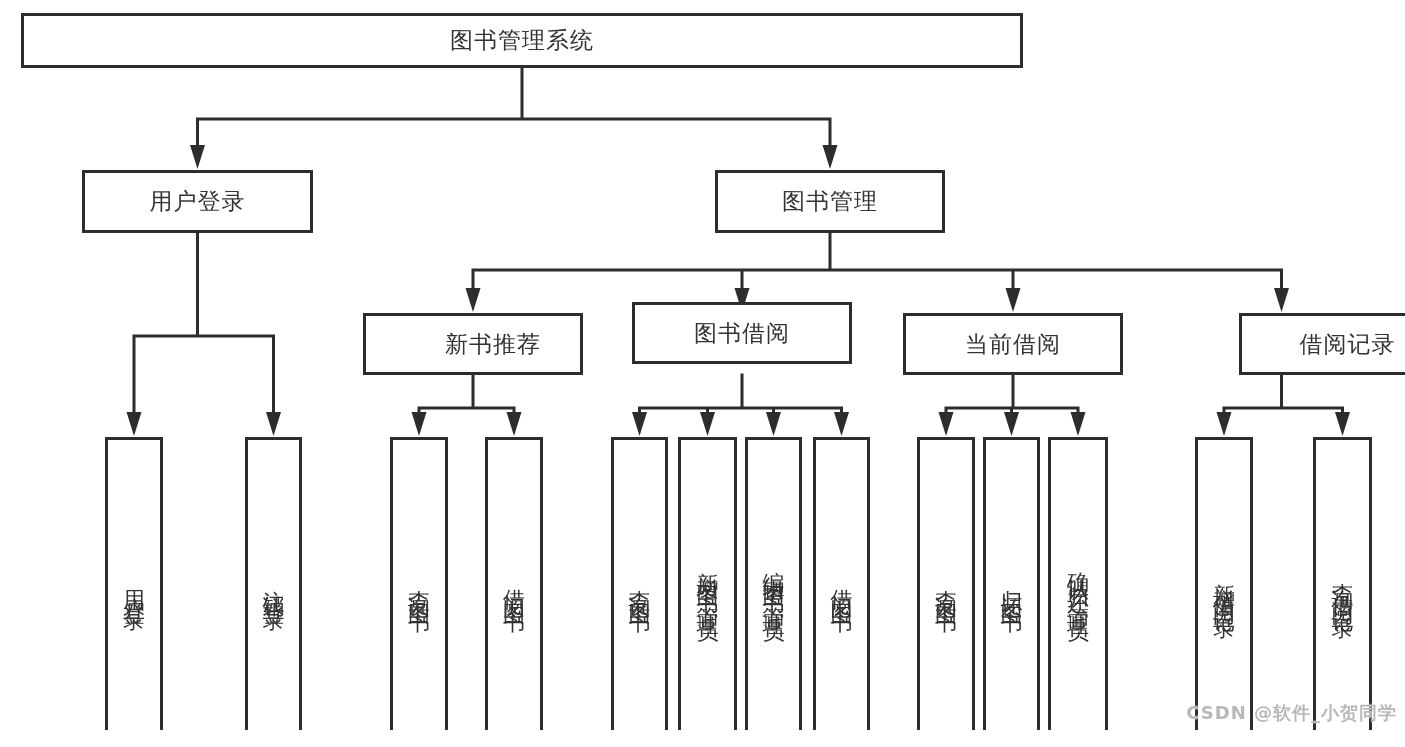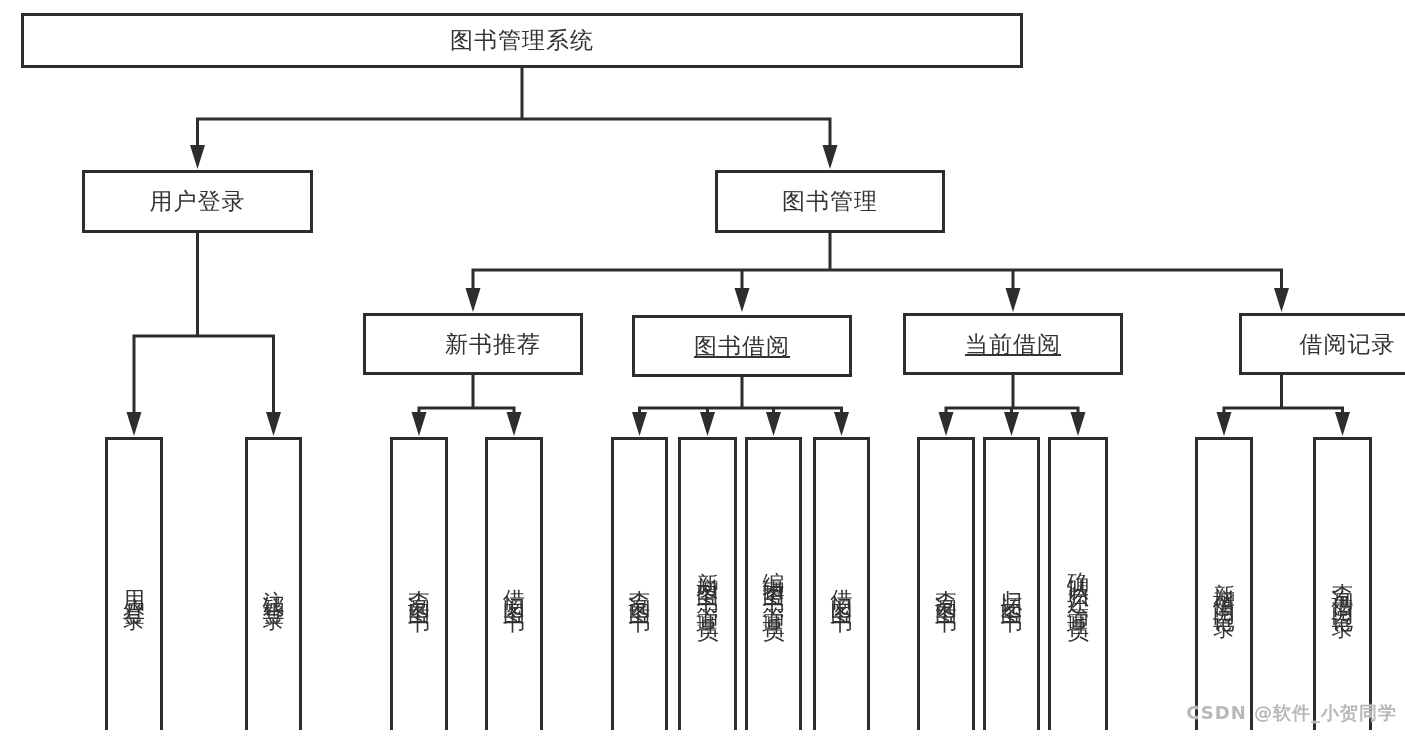--- a/index.html
+++ b/index.html
@@ -91,24 +91,24 @@
       </div>
       <div class="node horiz" style="left: 82px; top: 170px; width: 231px; height: 63px;">
         <span>用户登录</span>
       </div>
       <div class="node horiz" style="left: 715px; top: 170px; width: 230px; height: 63px; text-align: center;">
         <span>图书管理</span>
       </div>
       <div class="node horiz" style="left: 363px; top: 313px; width: 220px; height: 62px; padding-left: 40px;">
         <span>新书推荐</span>
       </div>
-      <div class="node horiz" style="left: 632px; top: 315px; width: 220px; height: 62px; text-decoration: underline;">
+      <div class="node horiz" style="left: 632px; top: 302px; width: 220px; height: 62px;">
         <span>图书借阅</span>
       </div>
-      <div class="node horiz" style="left: 903px; top: 313px; width: 220px; height: 62px; text-decoration: underline;">
+      <div class="node horiz" style="left: 903px; top: 313px; width: 220px; height: 62px;">
         <span>当前借阅</span>
       </div>
       <div class="node horiz" style="left: 1239px; top: 313px; width: 217px; height: 62px; justify-content: center;">
         <span>借阅记录</span>
       </div>
       <div class="node vert" style="left: 105px; top: 437px; width: 58px; height: 298px;">
         <span>用户登录</span>
       </div>
       <div class="node vert" style="left: 245px; top: 437px; width: 57px; height: 298px;">
         <span>注销登录</span>

